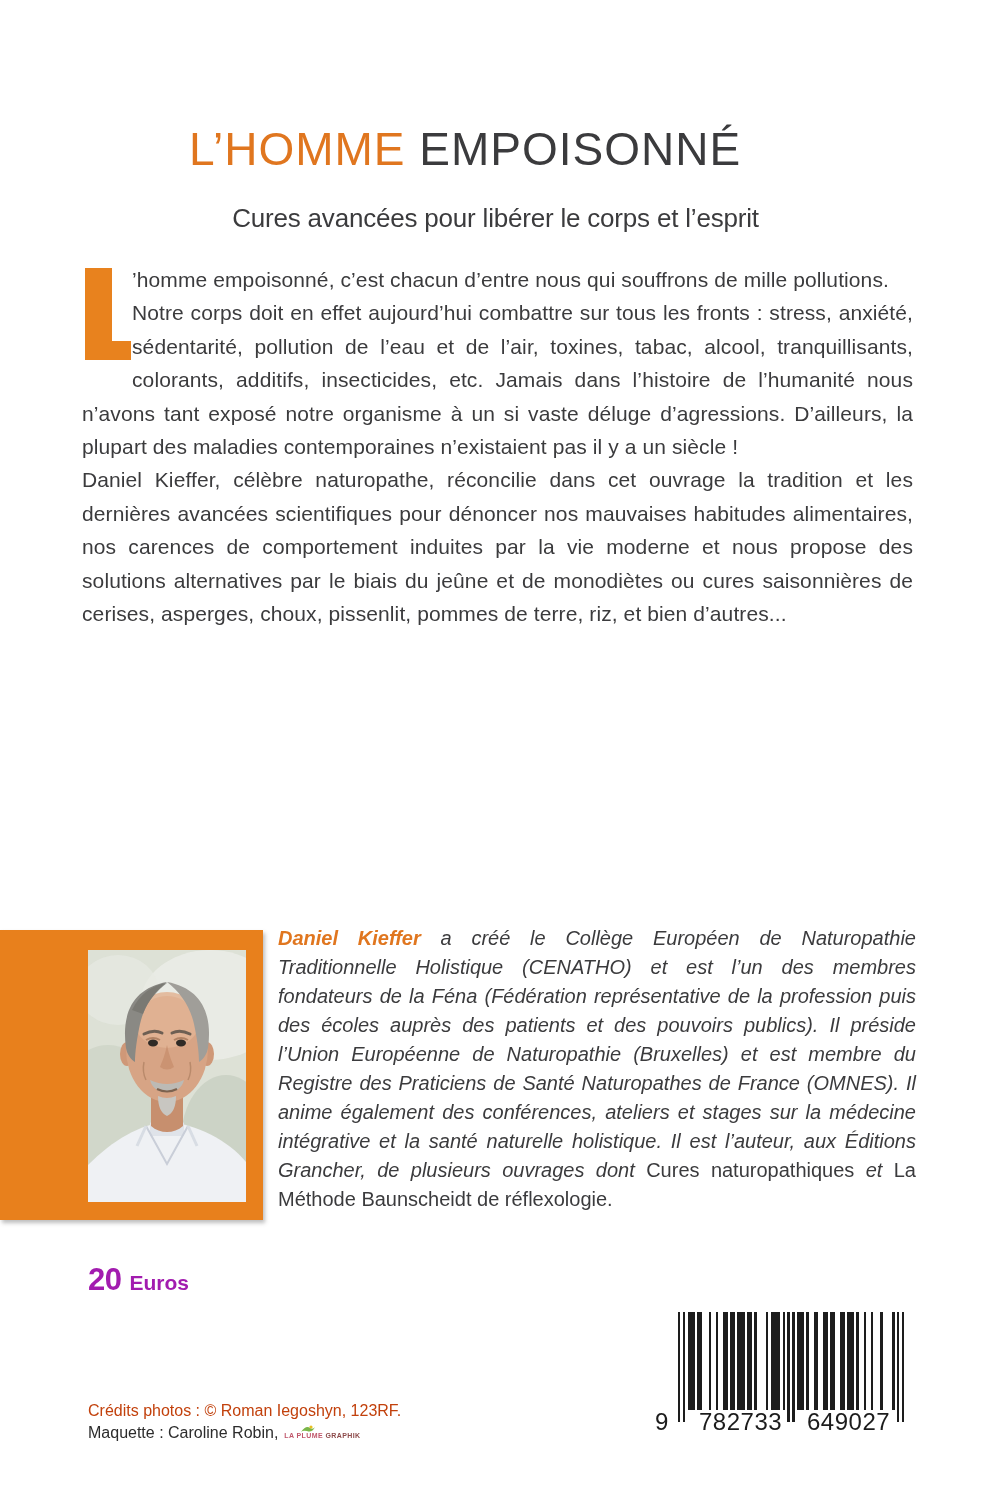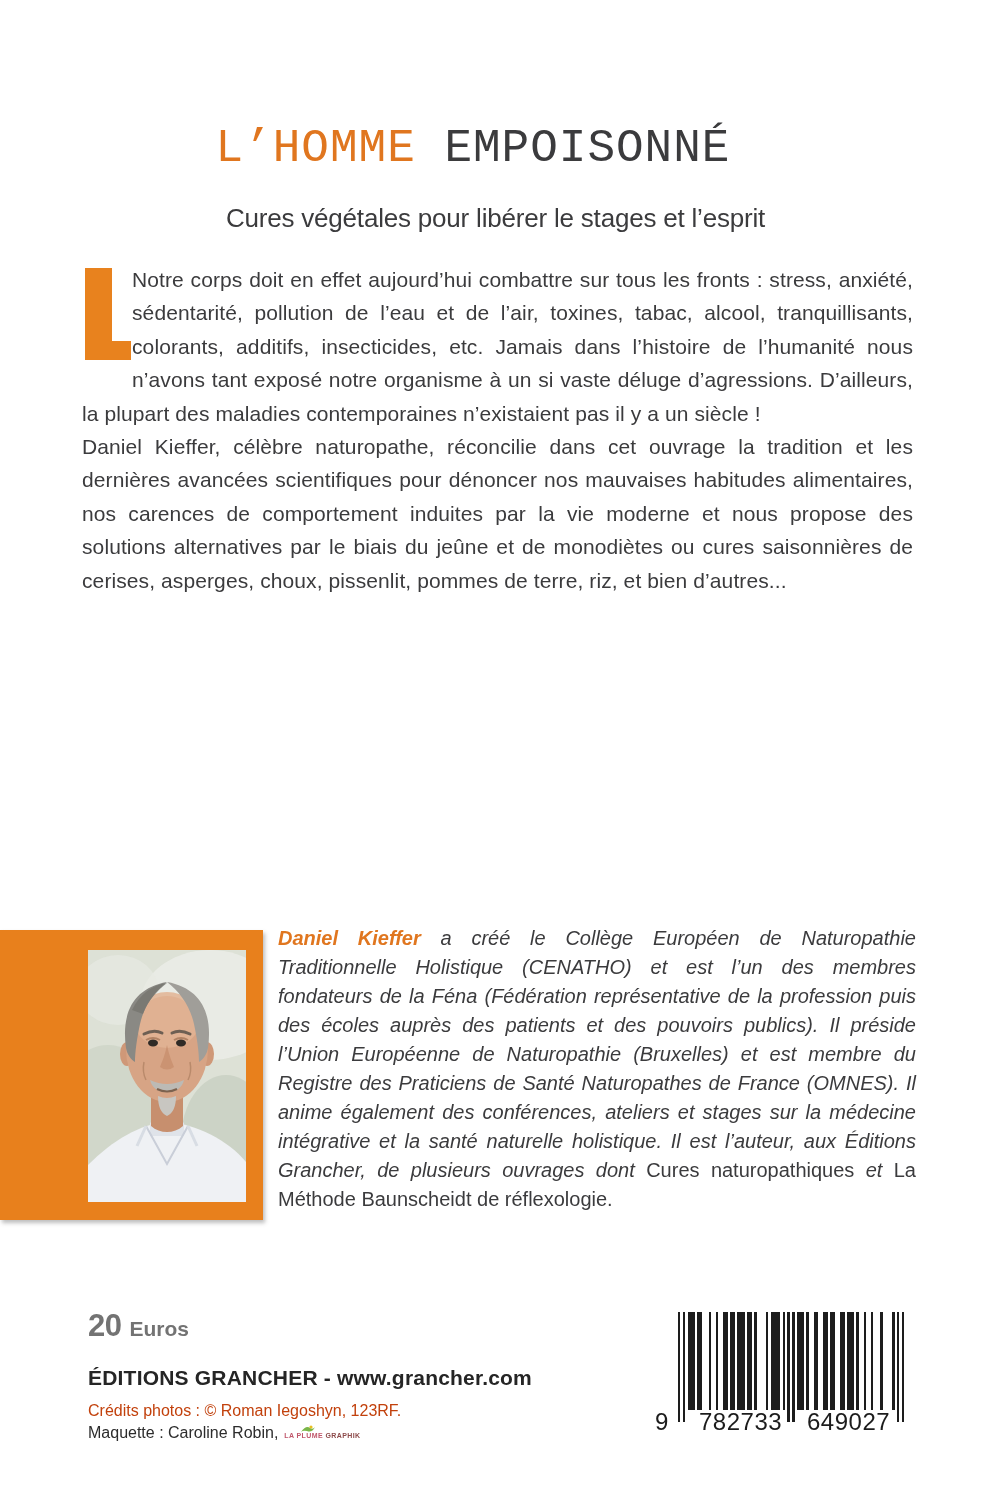--- a/index.html
+++ b/index.html
@@ -2,24 +2,23 @@
 <html><head>
 <meta charset="utf-8">
 <style>
   html,body{margin:0;padding:0;background:#ffffff;}
   .page{
     position:relative;width:991px;height:1500px;background:#ffffff;overflow:hidden;
     font-family:"Liberation Sans",sans-serif;color:#3b3b3d;
   }
   
   .title{
-    position:absolute;top:94px;left:16px;width:914px;text-align:center;
+    position:absolute;top:94px;left:8px;width:914px;text-align:center;
     font-size:46px;line-height:1.05;font-weight:400;letter-spacing:1px;color:#3b3b3d;
     white-space:nowrap;
-    font-family:Liberation Mono, monospace;
   }
   .title .accent{color:#e0761f;}
   .subtitle{
     position:absolute;top:203px;left:0;width:991px;text-align:center;
     font-size:26px;letter-spacing:-0.2px;color:#3b3b3d;
   }
   
   .synopsis{
     position:absolute;top:263px;left:82px;width:831px;
     font-size:21px;line-height:33.4px;text-align:justify;color:#3b3b3d;
@@ -46,21 +45,21 @@
   .photo-frame{
     position:absolute;left:88px;top:20px;width:158px;height:252px;overflow:hidden;background:#dde1d6;
   }
   .bio{
     position:absolute;left:278px;top:924px;width:638px;margin:0;
     font-size:20px;line-height:29px;font-style:italic;text-align:justify;color:#3b3b3d;
   }
   .bio .author-name{color:#e0761f;font-weight:700;}
   .bio .roman{font-style:normal;}
   
-  .price{position:absolute;left:88px;top:1308px;color:#737373;white-space:nowrap;}
+  .price{position:absolute;left:88px;top:1262px;color:#a21caf;white-space:nowrap;}
   .price .price-value{font-size:31px;font-weight:700;letter-spacing:-0.5px;}
   .price .price-unit{font-size:21px;font-weight:700;margin-left:8px;}
   .publisher{
     position:absolute;left:88px;top:1366px;font-size:21px;font-weight:700;color:#252525;
     letter-spacing:0.2px;white-space:nowrap;
   }
   .credits-1{position:absolute;left:88px;top:1402px;font-size:16px;color:#c2410c;white-space:nowrap;}
   .credits-2{position:absolute;left:88px;top:1424px;font-size:16px;color:#2c2c2c;white-space:nowrap;}
   .design-logo{
     display:inline-block;position:relative;margin-left:6px;vertical-align:baseline;
@@ -76,26 +75,27 @@
   .bc-left{left:44px;}
   .bc-right{left:152px;}
 </style>
 </head>
 <body>
 
 <div class="page">
 
   <h1 class="title"><span class="accent">L’HOMME</span><span> EMPOISONNÉ</span></h1>
 
-  <div class="subtitle">Cures végétales pour libérer le stages et l’esprit</div>
+  <div class="subtitle">Cures avancées pour libérer le corps et l’esprit</div>
 
   <section class="synopsis">
     <span class="dropcap">
         <span class="sr-only">L</span>
       </span>
+    <p>’homme empoisonné, c’est chacun d’entre nous qui souffrons de mille pollutions.</p>
     <p>Notre corps doit en effet aujourd’hui combattre sur tous les fronts : stress, anxiété, sédentarité, pollution de l’eau et de l’air, toxines, tabac, alcool, tranquillisants, colorants, additifs, insecticides, etc. Jamais dans l’histoire de l’humanité nous n’avons tant exposé notre organisme à un si vaste déluge d’agressions. D’ailleurs, la plupart des maladies contemporaines n’existaient pas il y a un siècle !</p>
     <p>Daniel Kieffer, célèbre naturopathe, réconcilie dans cet ouvrage la tradition et les dernières avancées scientifiques pour dénoncer nos mauvaises habitudes alimentaires, nos carences de comportement induites par la vie moderne et nous propose des solutions alternatives par le biais du jeûne et de monodiètes ou cures saisonnières de cerises, asperges, choux, pissenlit, pommes de terre, riz, et bien d’autres...</p>
   </section>
 
   <div class="photo-block">
     <div class="photo-frame">
       <svg width="158" height="252" viewBox="0 0 158 252" xmlns="http://www.w3.org/2000/svg">
         <rect width="158" height="252" fill="#dde1d6"></rect>
         <ellipse cx="122" cy="55" rx="70" ry="55" fill="#eceee8" opacity="0.8"></ellipse>
         <ellipse cx="20" cy="170" rx="55" ry="75" fill="#ccd3c5" opacity="0.7"></ellipse>
@@ -136,21 +136,20 @@
         <path d="M56,112 Q54,122 58,130" stroke="#b98a6b" stroke-width="1.5" fill="none"></path>
         <path d="M102,112 Q104,122 100,130" stroke="#b98a6b" stroke-width="1.5" fill="none"></path>
       </svg>
     </div>
   </div>
 
   <p class="bio"><span class="author-name">Daniel Kieffer</span><span> a créé le Collège Européen de Naturopathie Traditionnelle Holistique (CENATHO) et est l’un des membres fondateurs de la Féna (Fédération représentative de la profession puis des écoles auprès des patients et des pouvoirs publics). Il préside l’Union Européenne de Naturopathie (Bruxelles) et est membre du Registre des Praticiens de Santé Naturopathes de France (OMNES). Il anime également des conférences, ateliers et stages sur la médecine intégrative et la santé naturelle holistique. Il est l’auteur, aux Éditions Grancher, de plusieurs ouvrages dont </span><span class="roman">Cures naturopathiques</span><span> et </span><span class="roman">La Méthode Baunscheidt de réflexologie.</span></p>
 
   <div class="price"><span class="price-value">20</span><span class="price-unit">Euros</span></div>
 
-  <div class="publisher">ÉDITIONS GRANCHER - www.grancher.com</div>
 
   <div class="credits-1">Crédits photos : © Roman Iegoshyn, 123RF.</div>
   <div class="credits-2"><span>Maquette : Caroline Robin,</span><span class="design-logo"><svg class="logo-bird" width="16" height="10" viewBox="0 0 16 10">
           <path d="M1,8 Q6,1 10,4 Q13,6 15,3 Q12,9 7,7 Q3,6 1,8 Z" fill="#7ab648"></path>
           <circle cx="11" cy="3" r="1.6" fill="#e8c020"></circle>
         </svg><span>LA PLUME</span><span class="logo-dark"> GRAPHIK</span></span></div>
 
   <div class="barcode">
     <svg id="barcode-bars" width="226" height="112" viewBox="0 0 226 112" shape-rendering="crispEdges">
         <rect x="0.00" y="0" width="2.43" height="110" fill="#1d1d1d"></rect>

